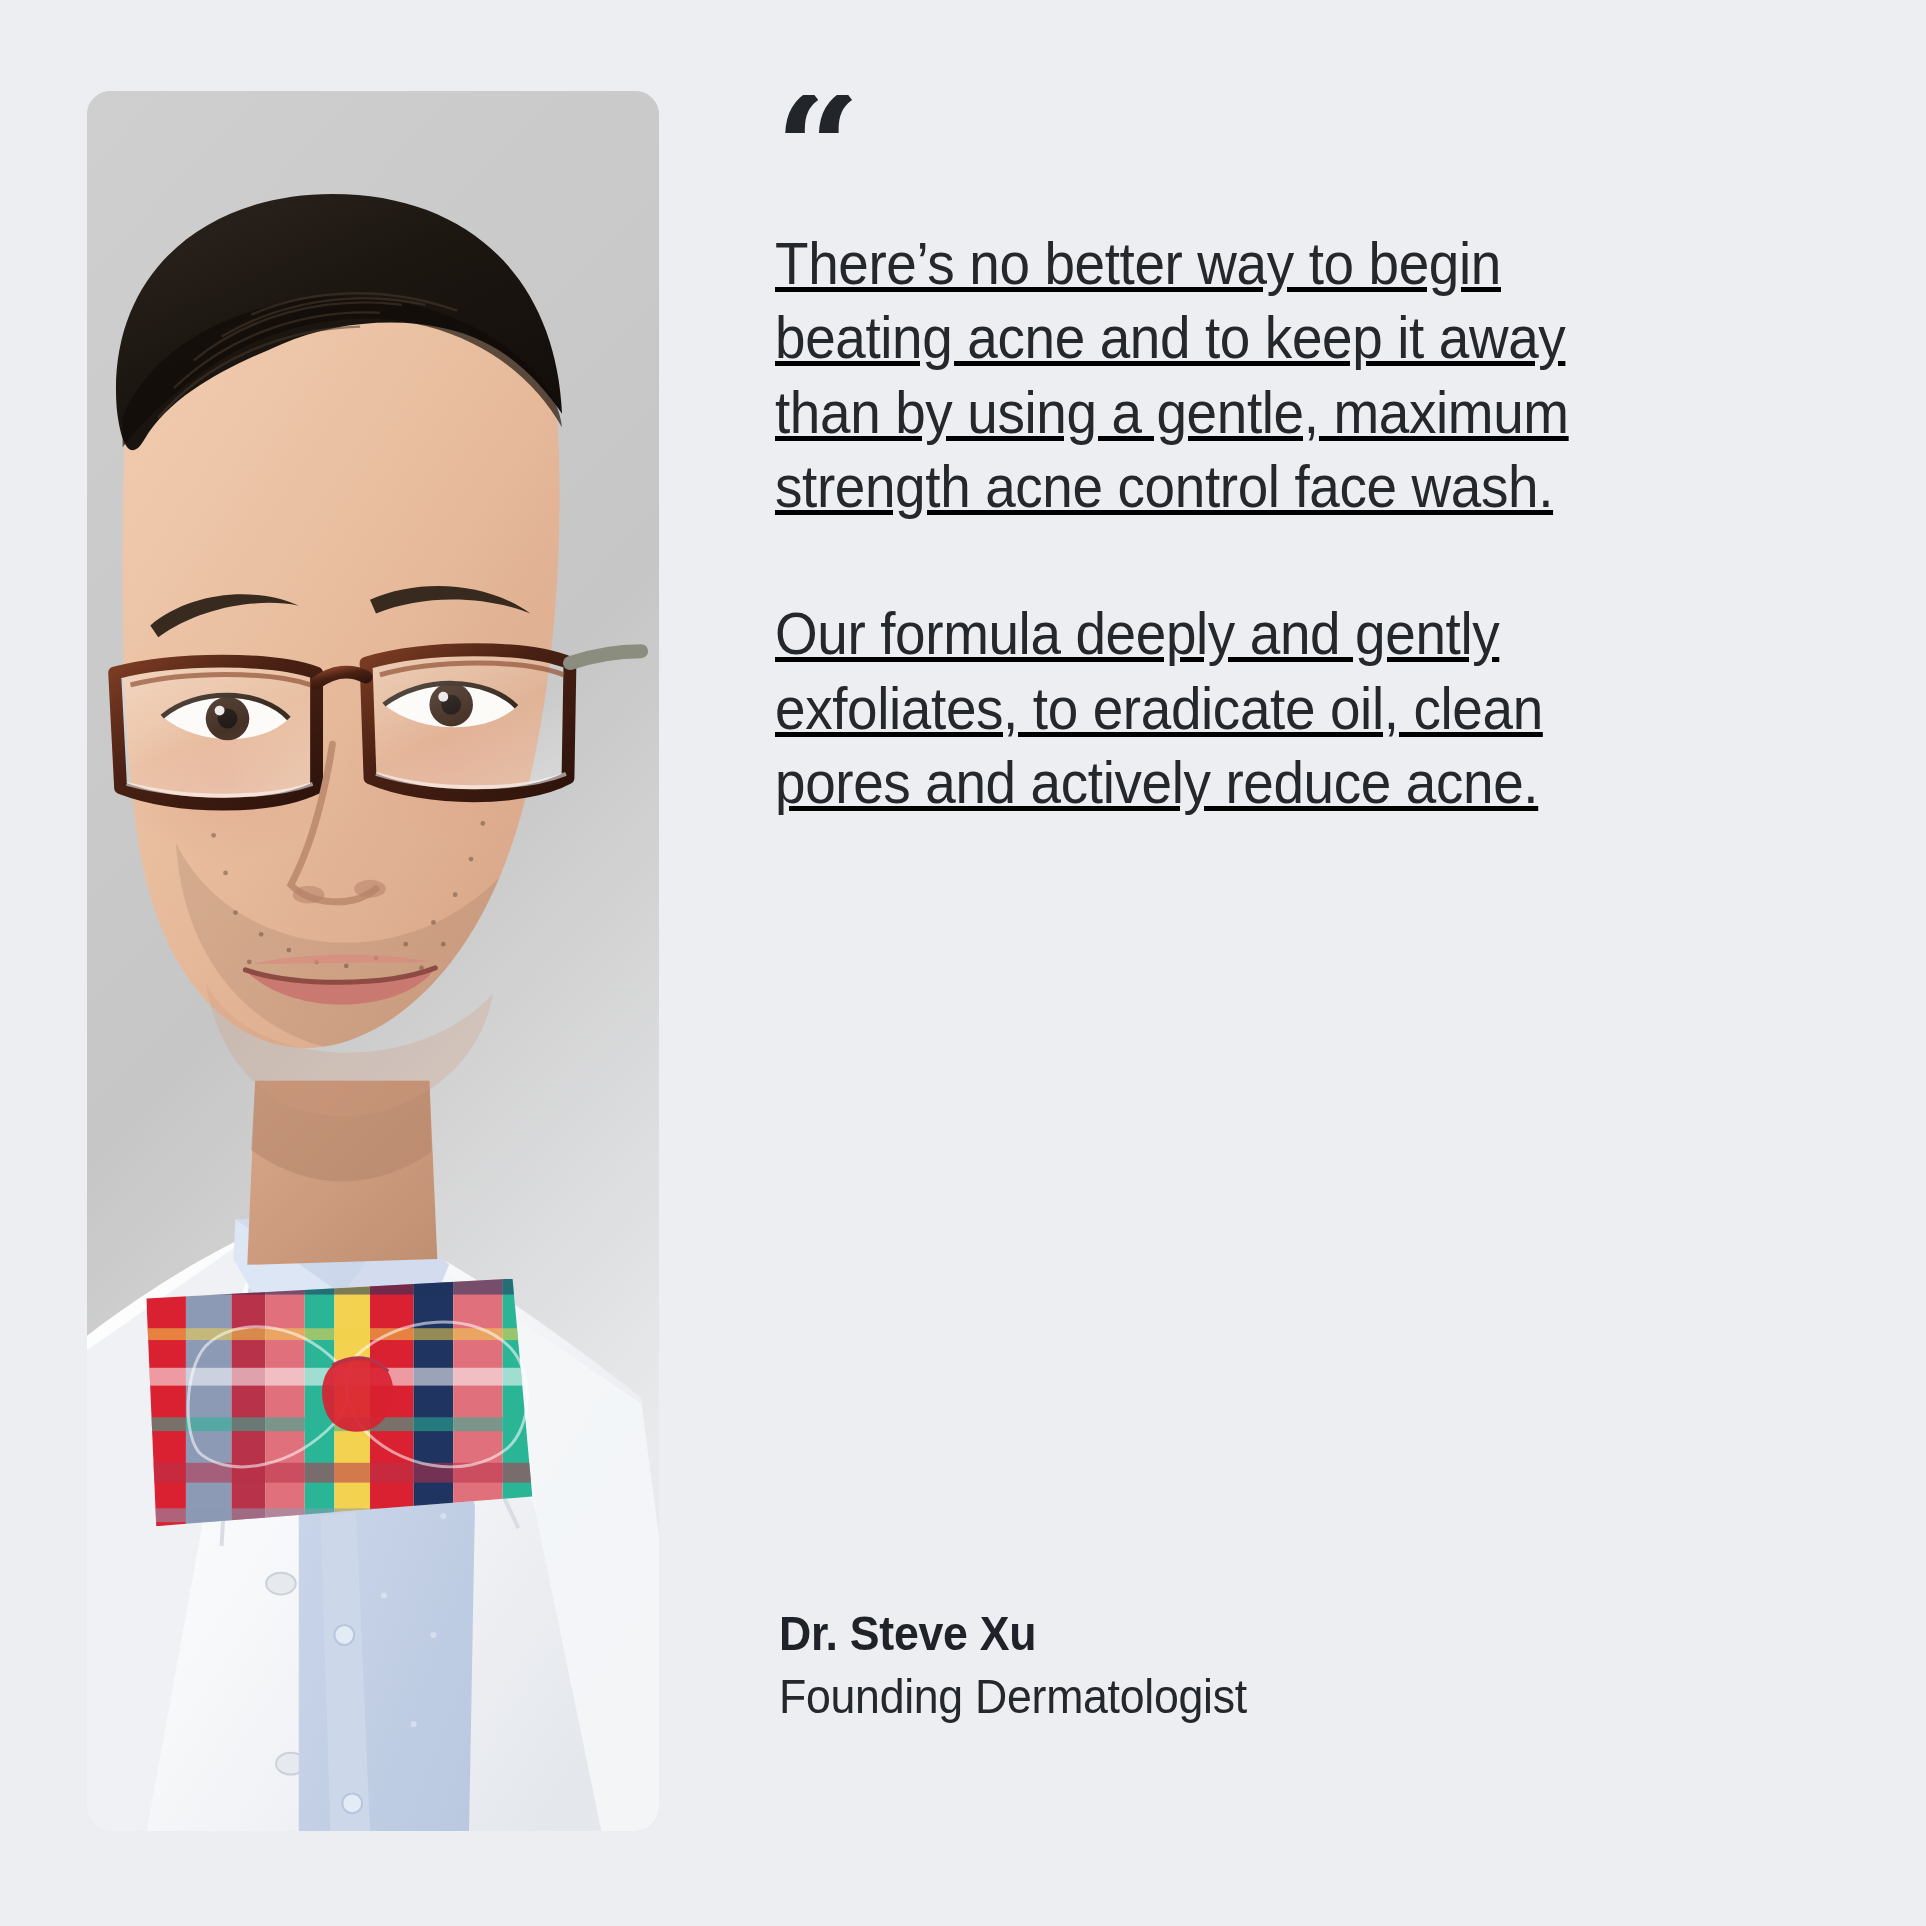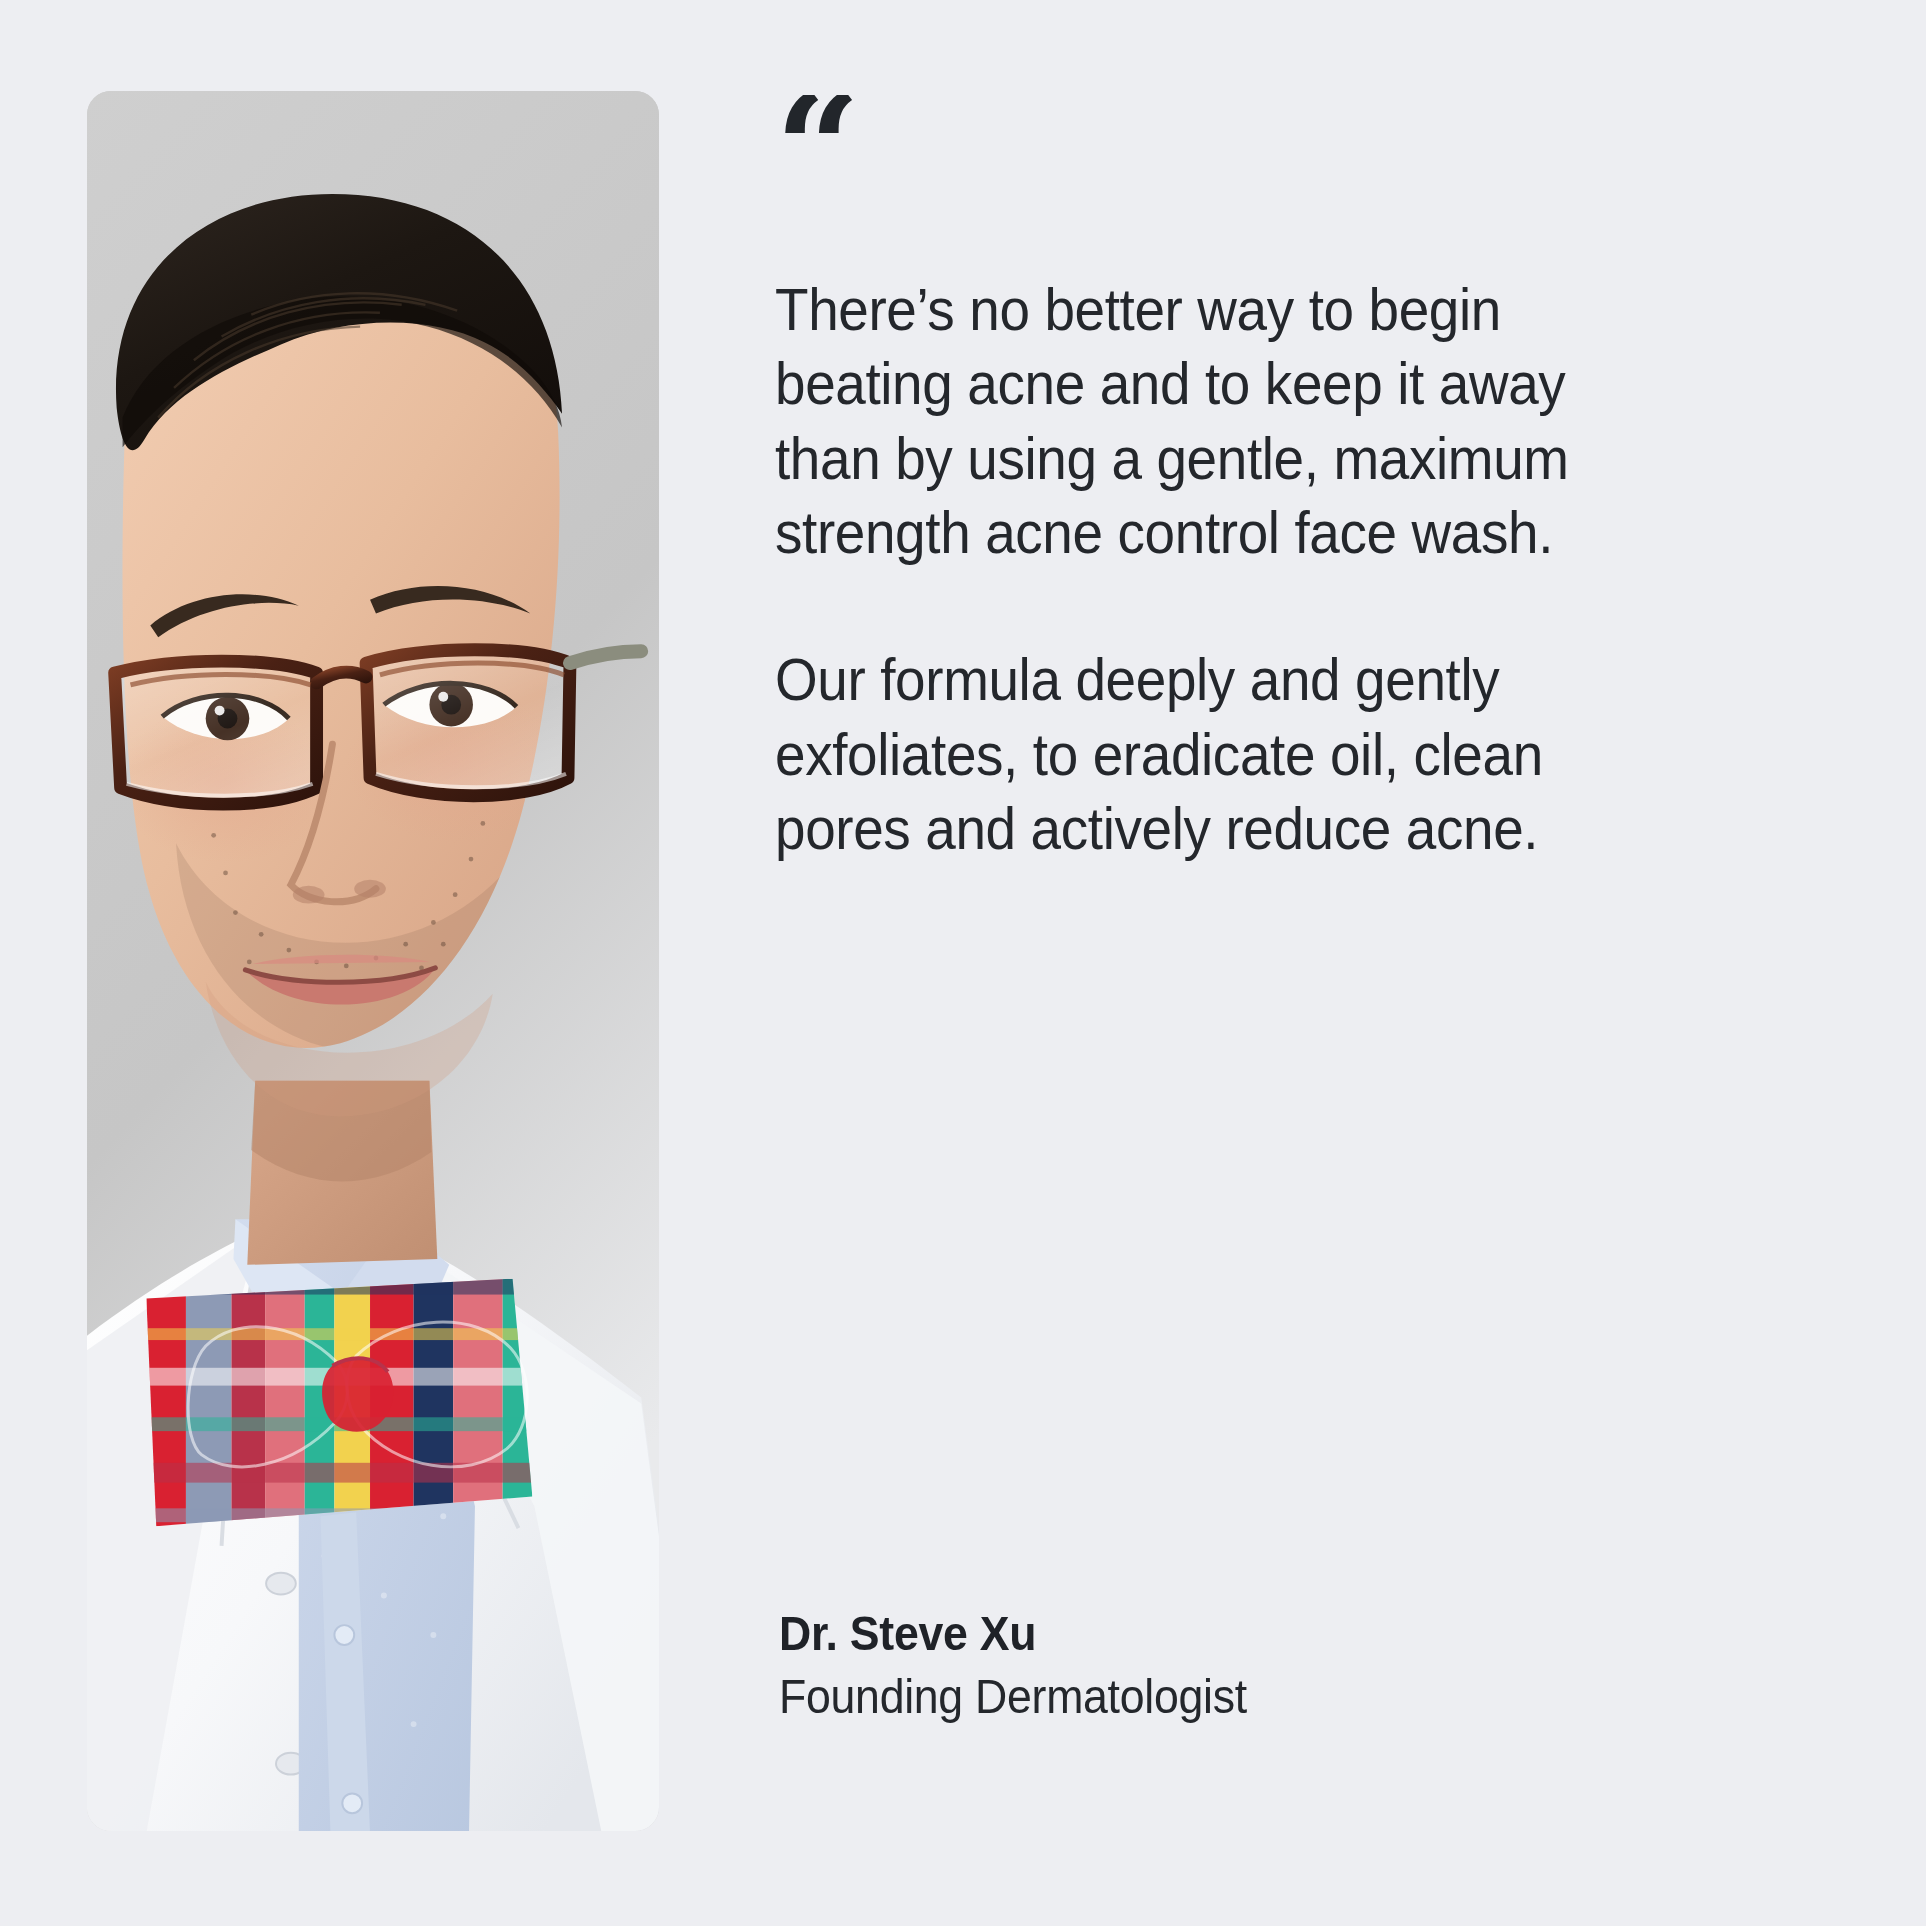--- a/index.html
+++ b/index.html
@@ -49,22 +49,23 @@
     line-height:0.72;
     color:#22262b;
     letter-spacing:-4px;
     height:91px;
     overflow:hidden;
     display:block;
     user-select:none;
   }
 
   .quote-body {
-    margin-top:87px;
+    margin-top:41px;
     width:926px;
+    text-decoration:underline;
   }
 
   .quote-para {
     font-family:"Liberation Sans", sans-serif;
     font-size:59px;
     line-height:1.26;
     color:#24272c;
     letter-spacing:-0.4px;
     font-weight:400;
     transform:scaleX(0.93);

